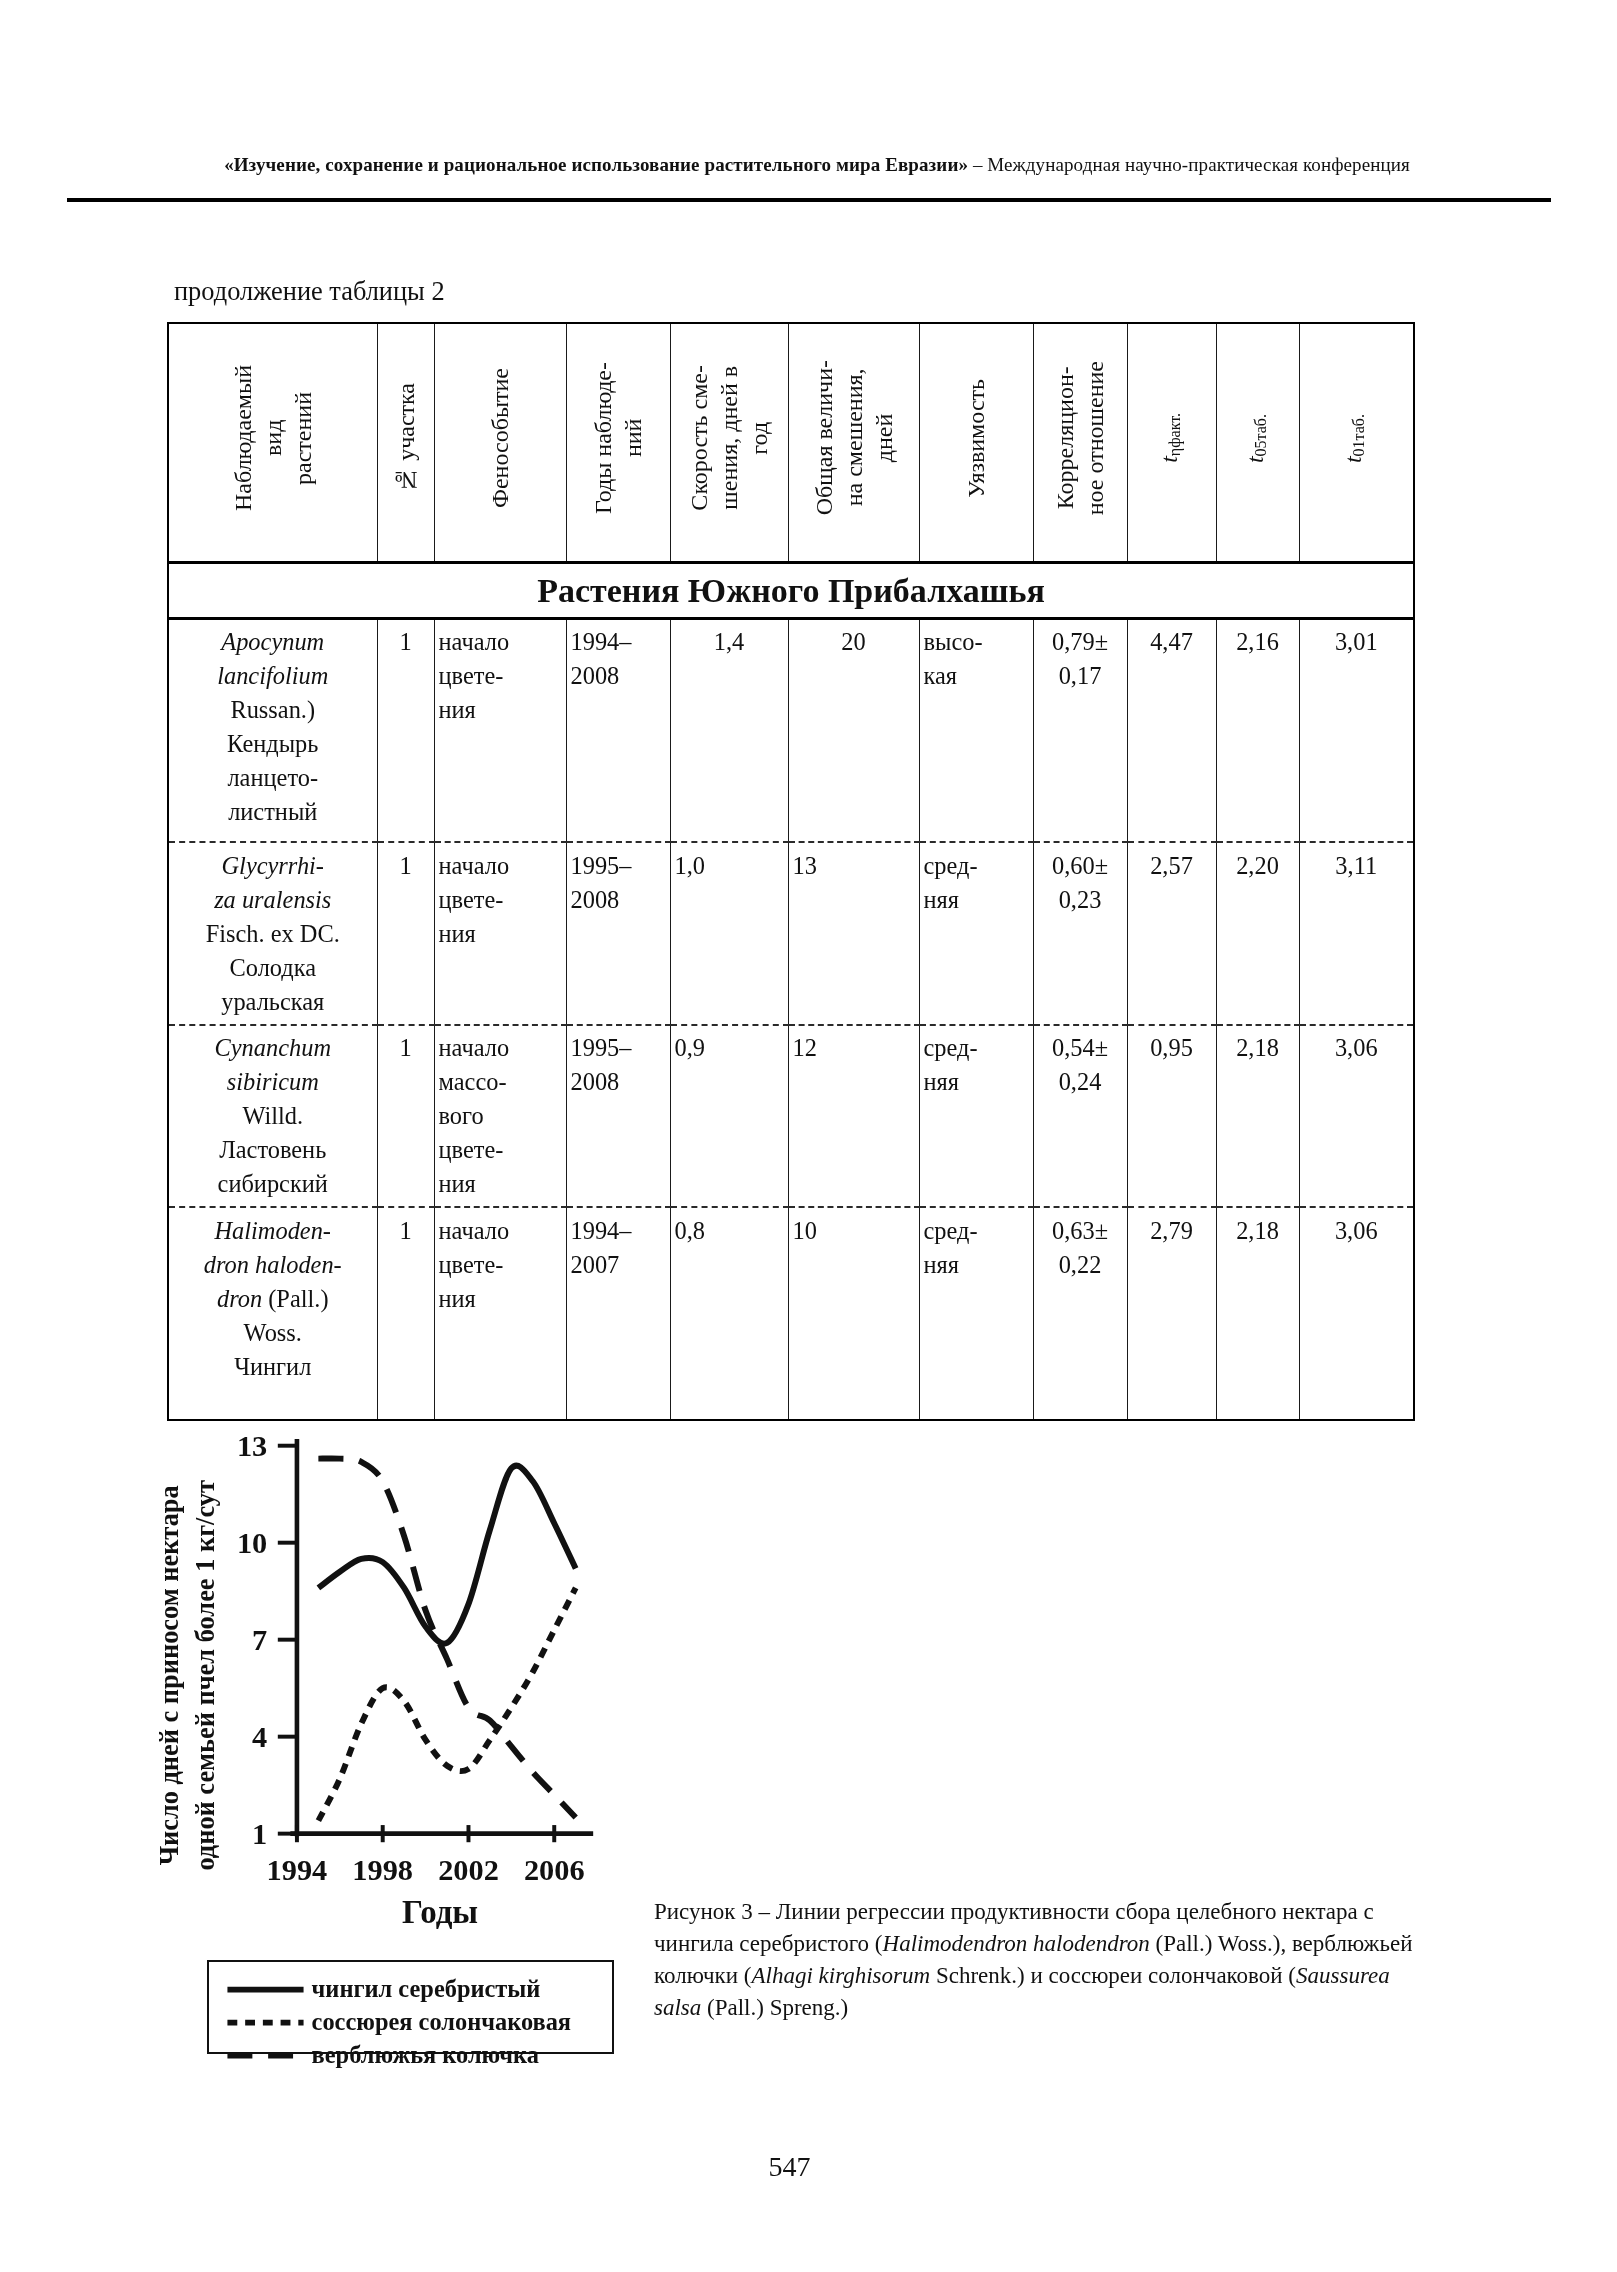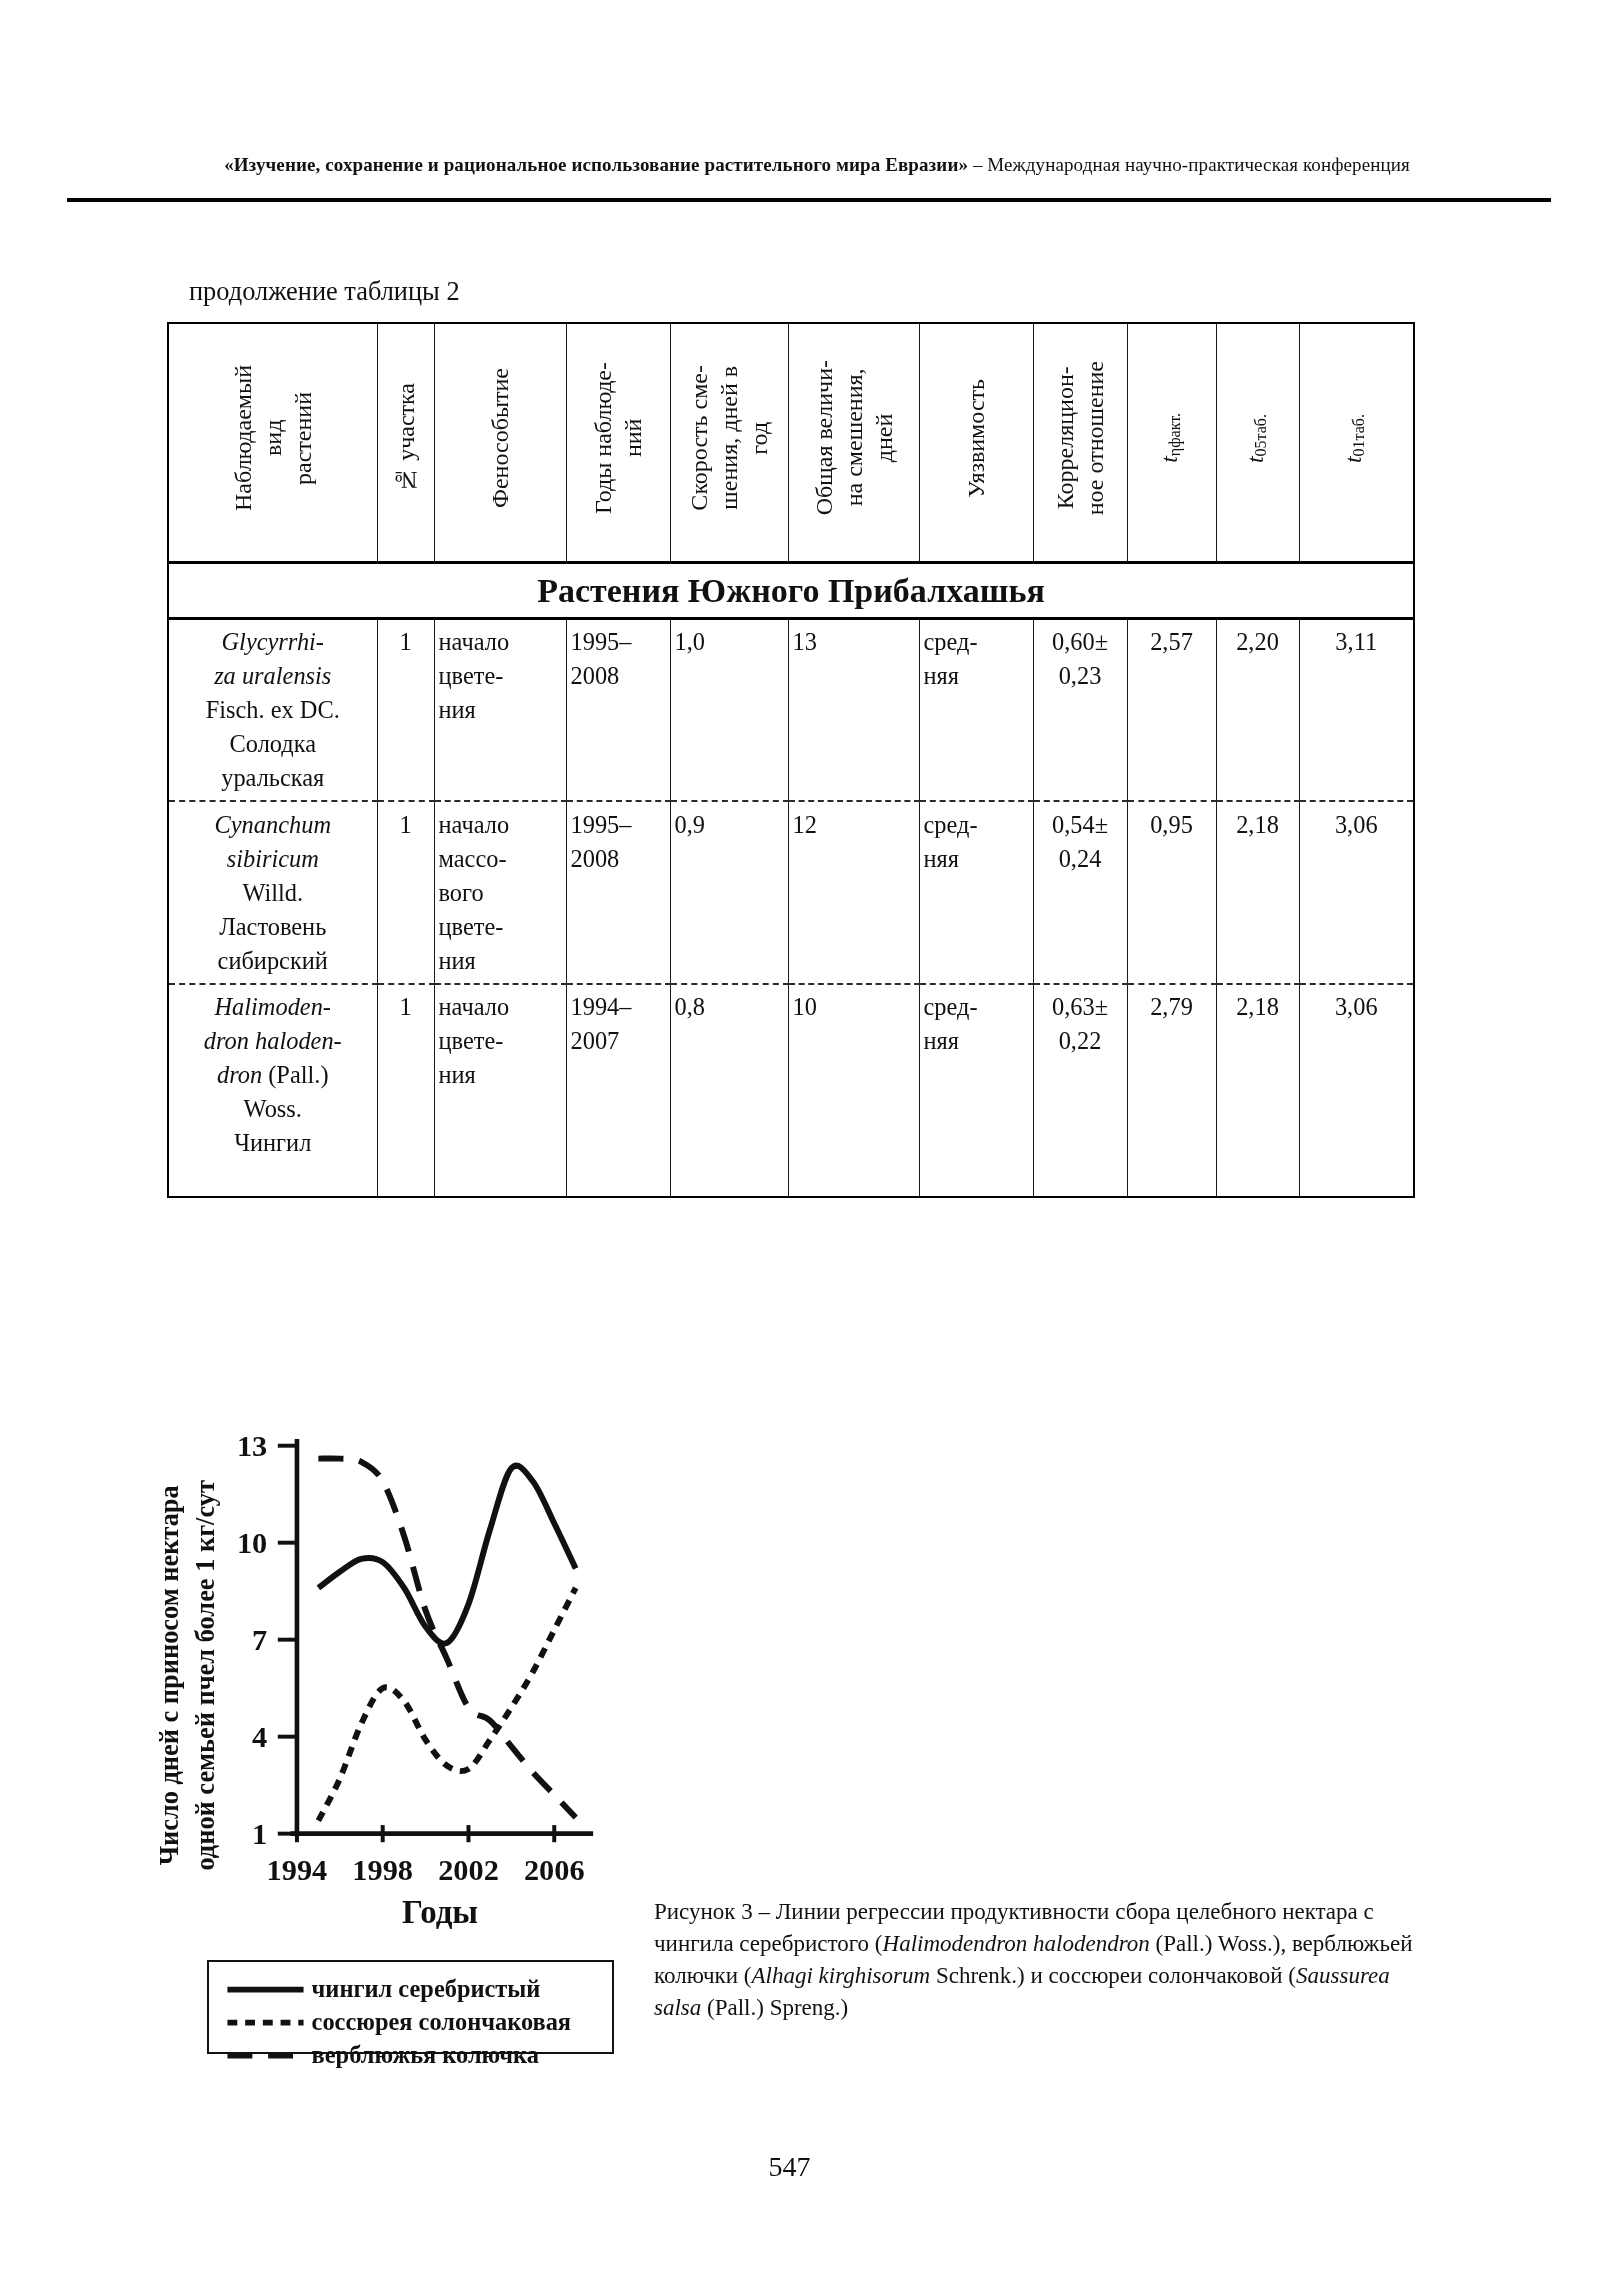--- a/index.html
+++ b/index.html
@@ -8,21 +8,21 @@
     font-family:"Liberation Serif", "DejaVu Serif", serif;color:#111;
     overflow:hidden;
   }
   
   .conf-header{
     position:absolute;top:154px;left:8px;width:1618px;text-align:center;
     font-size:19px;letter-spacing:0.1px;white-space:nowrap;
   }
   .conf-header .bold-part{font-weight:bold;}
   .head-rule{position:absolute;top:198px;left:67px;width:1484px;height:4px;background:#000;}
-  .continuation{position:absolute;top:276px;left:189px;font-size:26.4px;}
+  .continuation{position:absolute;top:276px;left:174px;font-size:26.4px;}
   
   table.obs{
     position:absolute;top:322px;left:167px;width:1245px;
     border-collapse:collapse;table-layout:fixed;
     font-size:24.4px;line-height:34px;border:2.6px solid #000;
   }
   table.obs td{
     border:1.3px solid #1a1a1a;vertical-align:top;
     padding:5.3px 4px;white-space:pre-line;overflow:hidden;
   }
@@ -115,20 +115,43 @@
     <td><div class="vtext">Корреляцион-
 ное отношение</div></td>
     <td><div class="vtext"><i>t</i><sub>ηфакт.</sub></div></td>
     <td><div class="vtext"><i>t</i><sub>05таб.</sub></div></td>
     <td><div class="vtext"><i>t</i><sub>01таб.</sub></div></td>
   </tr>
   <tr class="band">
     <td colspan="11">Растения Южного Прибалхашья</td>
   </tr>
 
+  <tr class="datarow r1">
+    <td class="species"><i>Apocynum
+lancifolium</i><span>
+Russan.)
+Кендырь
+ланцето-
+листный</span></td>
+    <td class="c">1</td>
+    <td class="pheno">начало
+цвете-
+ния</td>
+    <td class="yrs">1994–
+2008</td>
+    <td class="num c">1,4</td>
+    <td class="num c">20</td>
+    <td class="vuln">высо-
+кая</td>
+    <td class="corr">0,79±
+0,17</td>
+    <td class="c">4,47</td>
+    <td class="c">2,16</td>
+    <td class="c">3,01</td>
+  </tr>
   <tr class="datarow sep r2">
     <td class="species"><i>Glycyrrhi-
 za uralensis</i><span>
 Fisch. ex DC.
 Солодка
 уральская</span></td>
     <td class="c">1</td>
     <td class="pheno">начало
 цвете-
 ния</td>

